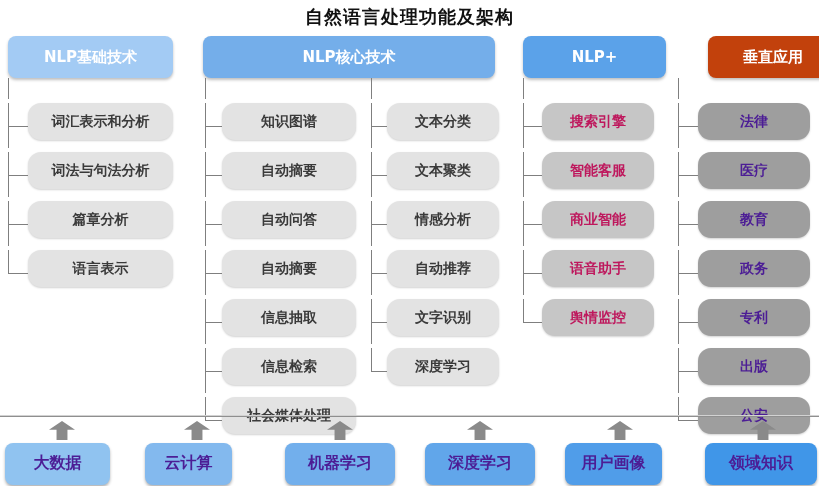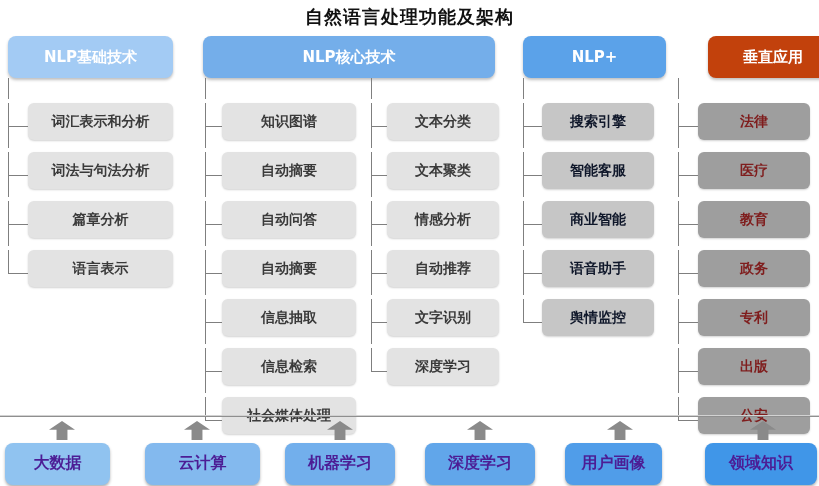--- a/index.html
+++ b/index.html
@@ -35,45 +35,45 @@
   .row::before {
     content:""; position:absolute; left:0; top:0; height:100%;
     border-left:1px solid #7f7f7f;
   }
   .row.last::before { height:50%; }
   .row::after {
     content:""; position:absolute; left:0; top:50%; width:var(--tick);
     border-top:1px solid #7f7f7f;
   }
   .node {
-    width:var(--bw); height:37px; margin-top:4px; border-radius:6px;
+    width:var(--bw); height:37px; margin-top:4px; border-radius:13px;
     font-size:14px; font-weight:600; text-align:center; line-height:37px;
     color:#3a3a3a; background:#e3e3e3; box-shadow:0 1px 2px rgba(0,0,0,0.18);
     white-space:nowrap;
   }
-  .stack3 .node { background:#c6c6c6; color:#0f172a; }
-  .stack4 .node { background:#9e9e9e; color:#7f1d1d; }
+  .stack3 .node { background:#c6c6c6; color:#be185d; }
+  .stack4 .node { background:#9e9e9e; color:#4c1d95; }
   
   .sep {
     position:absolute; left:0; top:415px; width:819px; height:2px;
     background:#8f8f8f; border-top:1px solid #d2d2d2;
   }
   
   .arrow {
     position:absolute; top:421px; width:26px; height:19px; background:#8a8a8a;
     clip-path:polygon(50% 0,100% 46%,71% 46%,71% 100%,29% 100%,29% 46%,0 46%);
   }
   
   .fnd {
     position:absolute; top:443px; height:42px; border-radius:8px;
     color:#4c1d95; font-size:16px; font-weight:bold; text-align:center;
     line-height:40px; box-shadow:0 2px 3px rgba(0,0,0,0.3);
   }
   .f0 { left:5px;   width:105px; background:#90c3f0; }
-  .f1 { left:145px; width:115px; background:#83b9ee; }
+  .f1 { left:145px; width:87px; background:#83b9ee; }
   .f2 { left:285px; width:110px; background:#72afec; }
   .f3 { left:425px; width:110px; background:#61a6ea; }
   .f4 { left:565px; width:97px; background:#509de9; }
   .f5 { left:705px; width:112px; background:#4096e8; }
 </style>
 </head>
 <body>
 
 <div class="canvas">
 

